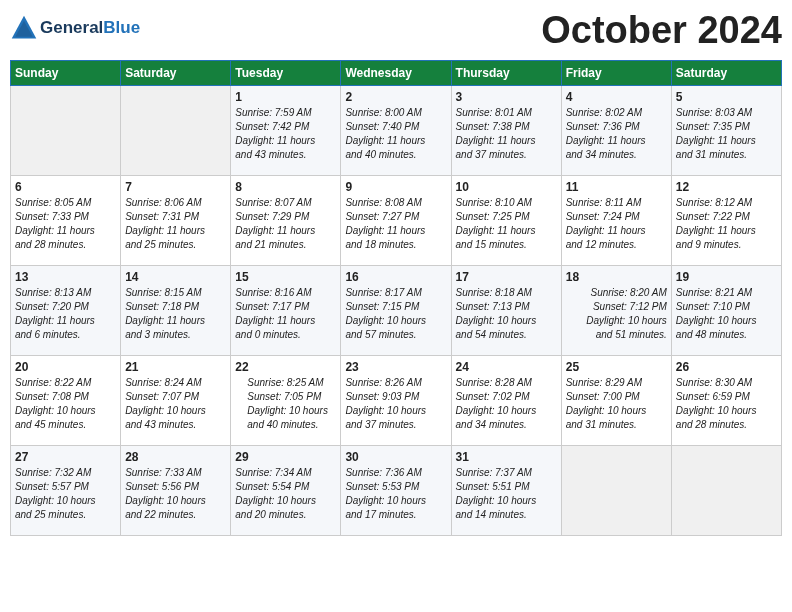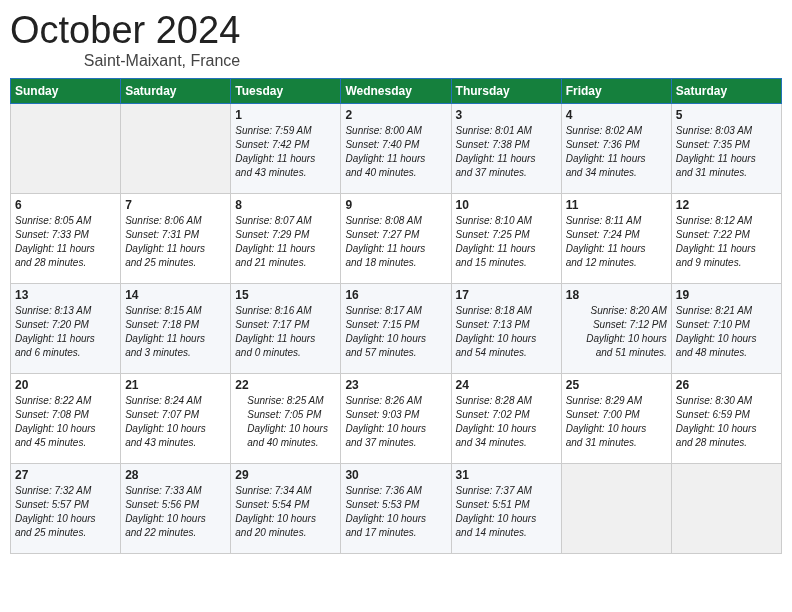--- a/index.html
+++ b/index.html
@@ -27,21 +27,21 @@
     .logo-icon {
       width: 28px;
       height: 28px;
       margin-right: 2px;
     }
     .title-block {
       text-align: right;
     }
     .month-title {
       font-size: 38px;
-      font-weight: normal;
+      font-weight: bold;
       color: #222;
       line-height: 1.1;
     }
     .location {
       font-size: 16px;
       color: #444;
     }
     table {
       width: 100%;
       border-collapse: collapse;
@@ -89,23 +89,33 @@
     }
     .empty-cell {
       background: #f0f0f0 !important;
     }
   </style>
 </head>
 <body>
 
 <div class="container">
   <div class="header">
+    <div class="logo">
+      <svg class="logo-icon" viewBox="0 0 32 32" xmlns="http://www.w3.org/2000/svg">
+        <polygon points="16,2 30,28 2,28" fill="#2272b9"></polygon>
+        <polygon points="16,8 26,26 6,26" fill="#1a3a5c" opacity="0.3"></polygon>
+      </svg>
+      <div>
+        <div style="font-size:17px;font-weight:bold;color:#1a3a5c;line-height:1.1;">
+          <span>General</span><span style="color:#2272b9">Blue</span>
+        </div>
+      </div>
+    </div>
     <div class="title-block">
       <div class="month-title">October 2024</div>
-      <div class="location">Saint-Maixant, France</div>
     </div>
   </div>
 
   <table>
     <thead>
       <tr>
       <th>Sunday</th>
           <th>Saturday</th>
           <th>Tuesday</th>
           <th>Wednesday</th>

